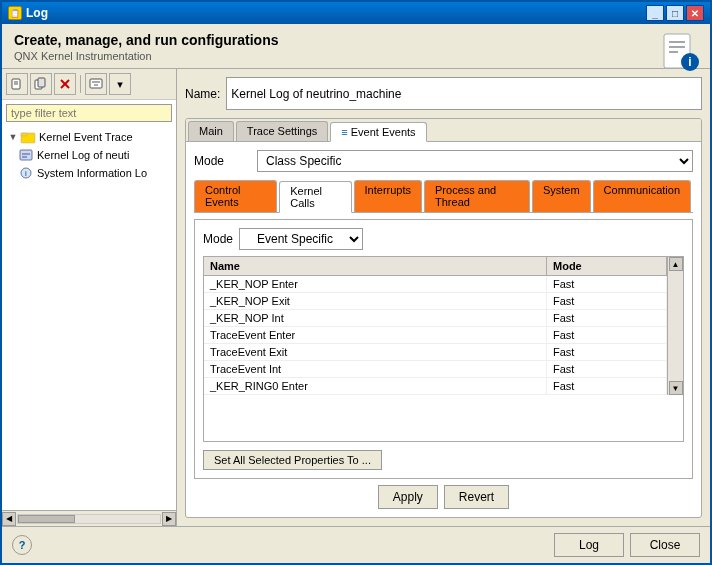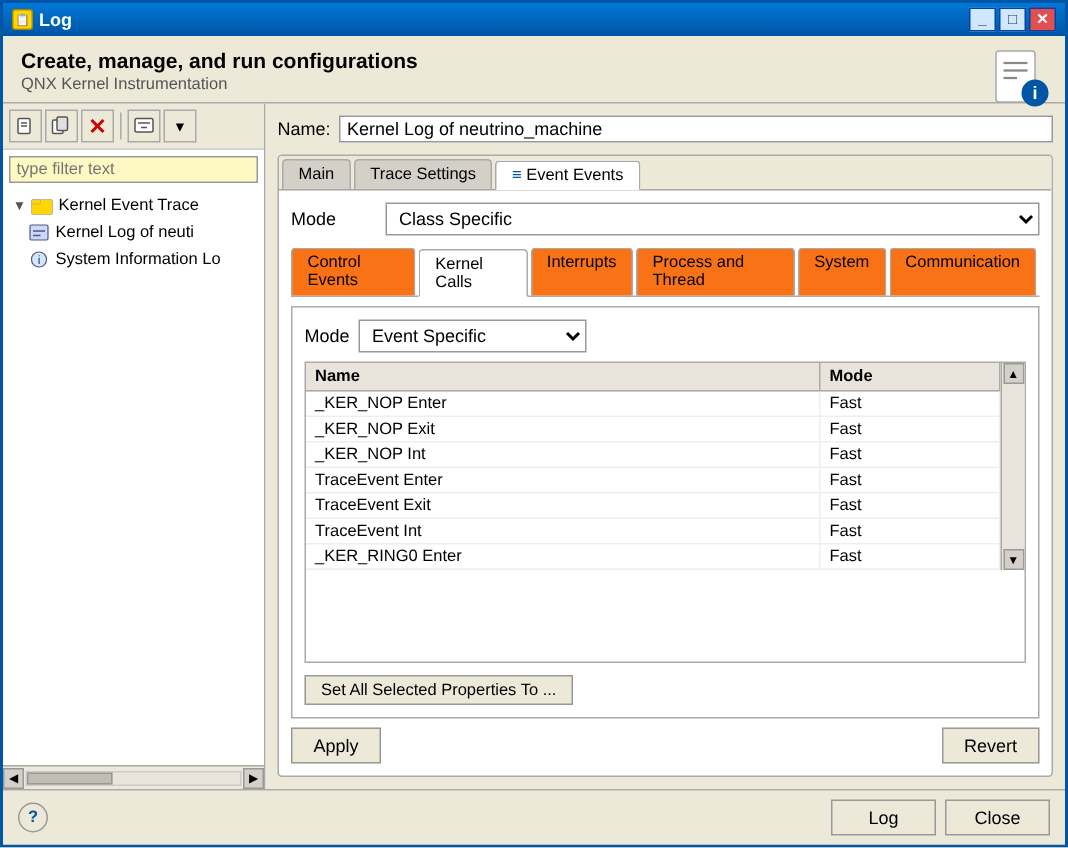--- a/index.html
+++ b/index.html
@@ -171,21 +171,21 @@
       gap: 6px;
       margin-bottom: 8px;
     }
     .name-label { font-size: 12px; }
     .name-input {
       flex: 1;
       border: 1px solid #999;
       background: white;
       padding: 2px 4px;
       font-size: 12px;
-      height: 18px;
+      height: 33px;
     }
     
     .tabs-container {
       border: 1px solid #aaa;
       border-radius: 3px;
       background: white;
       flex: 1;
       display: flex;
       flex-direction: column;
       overflow: hidden;
@@ -276,21 +276,22 @@
       align-items: center;
       gap: 6px;
       margin-bottom: 6px;
     }
     .event-mode-select {
       height: 22px;
       border: 1px solid #999;
       background: white;
       font-size: 12px;
       padding: 1px 4px;
-      width: 152px;
+      width: 124px;
+      text-align: center;
     }
     
     .table-container {
       flex: 1;
       border: 1px solid #aaa;
       overflow: hidden;
       display: flex;
       flex-direction: column;
     }
     .table-header {
@@ -368,21 +369,21 @@
       padding: 4px 16px;
       border: 1px solid #999;
       background: #ece9d8;
       font-size: 12px;
       cursor: pointer;
       min-width: 70px;
     }
     
     .apply-row {
       display: flex;
-      justify-content: space-between;
+      justify-content: center;
       gap: 6px;
       margin-top: 6px;
     }
     .apply-btn {
       padding: 4px 14px;
       border: 1px solid #999;
       background: #ece9d8;
       font-size: 12px;
       cursor: pointer;
     }

